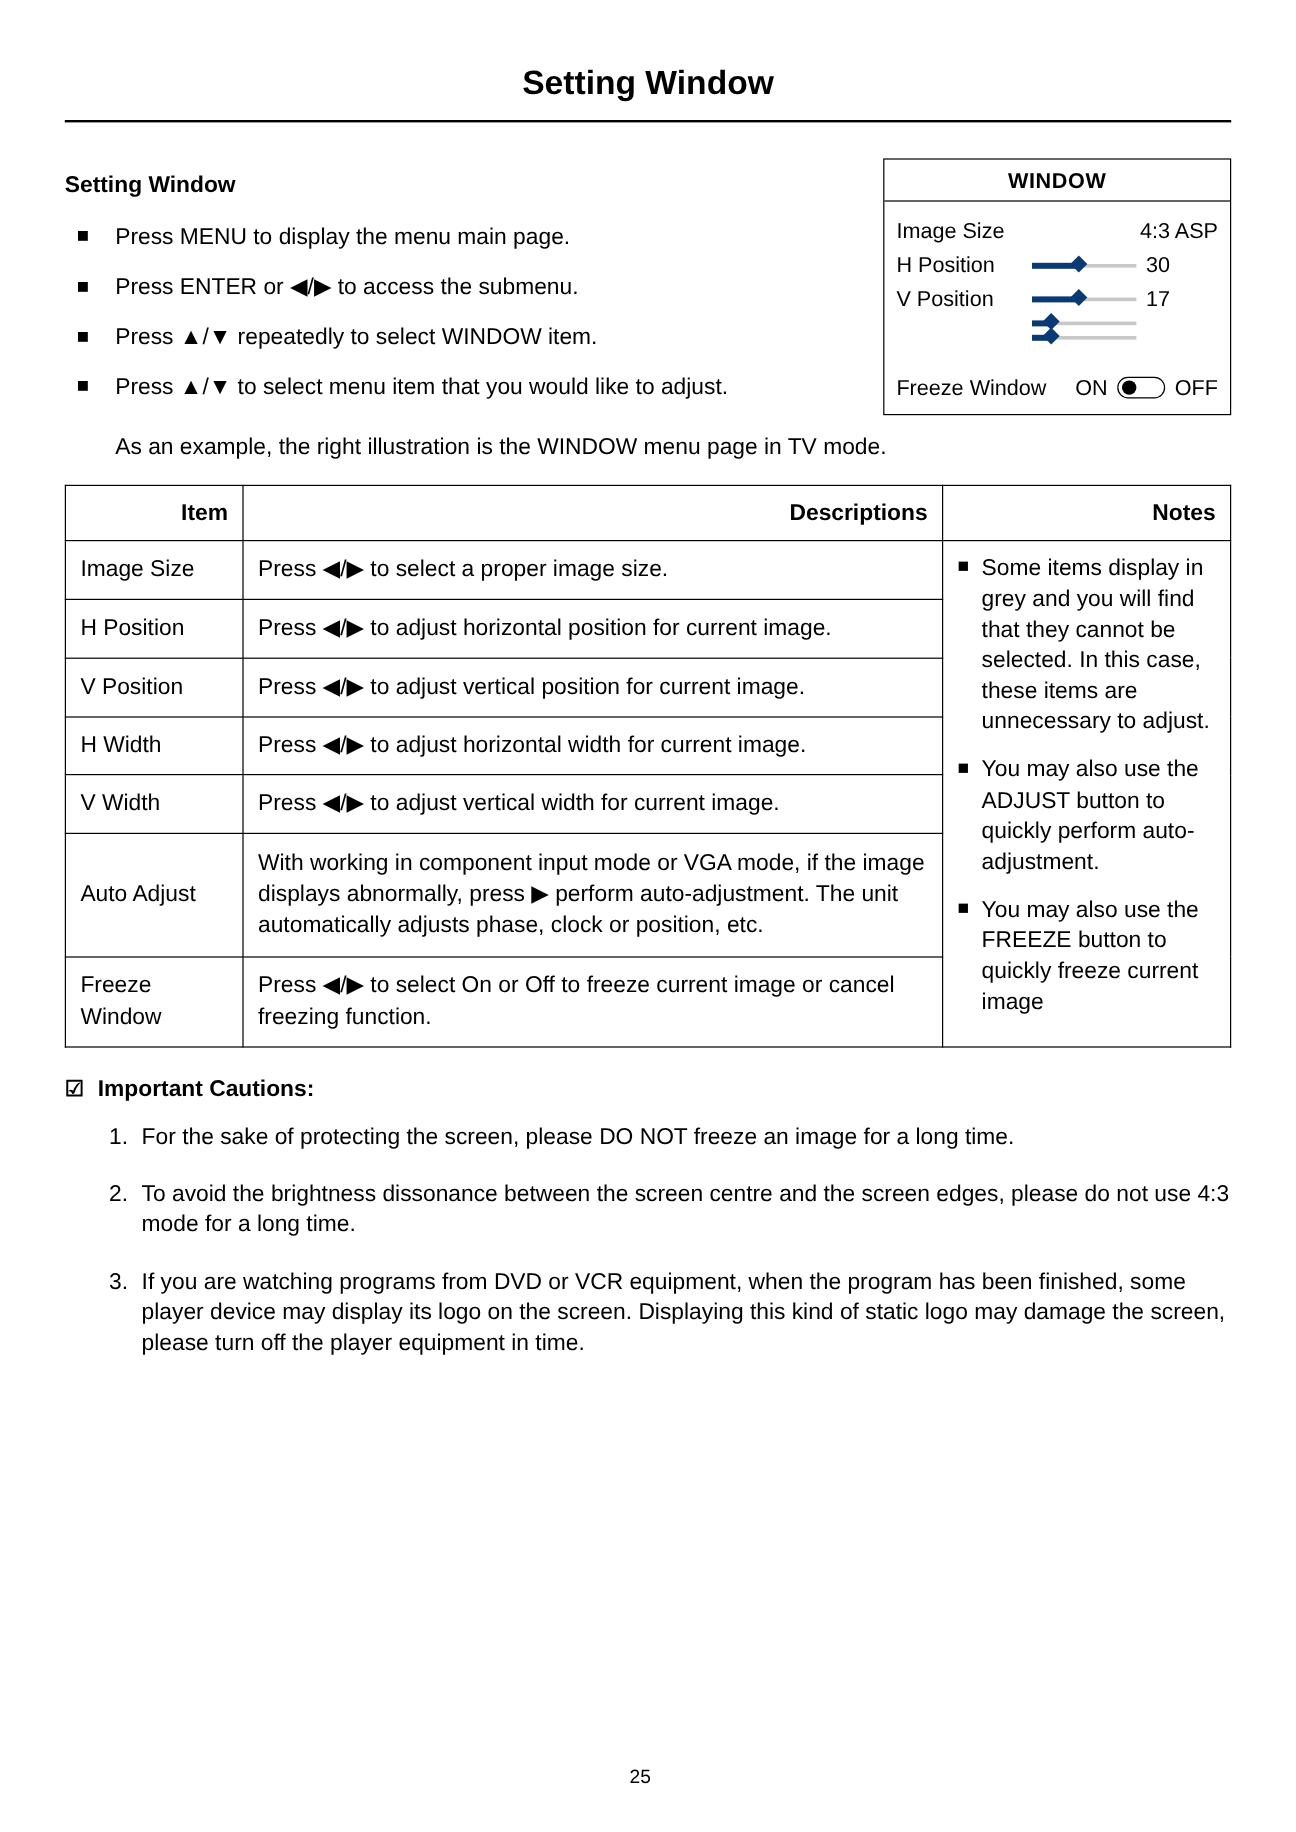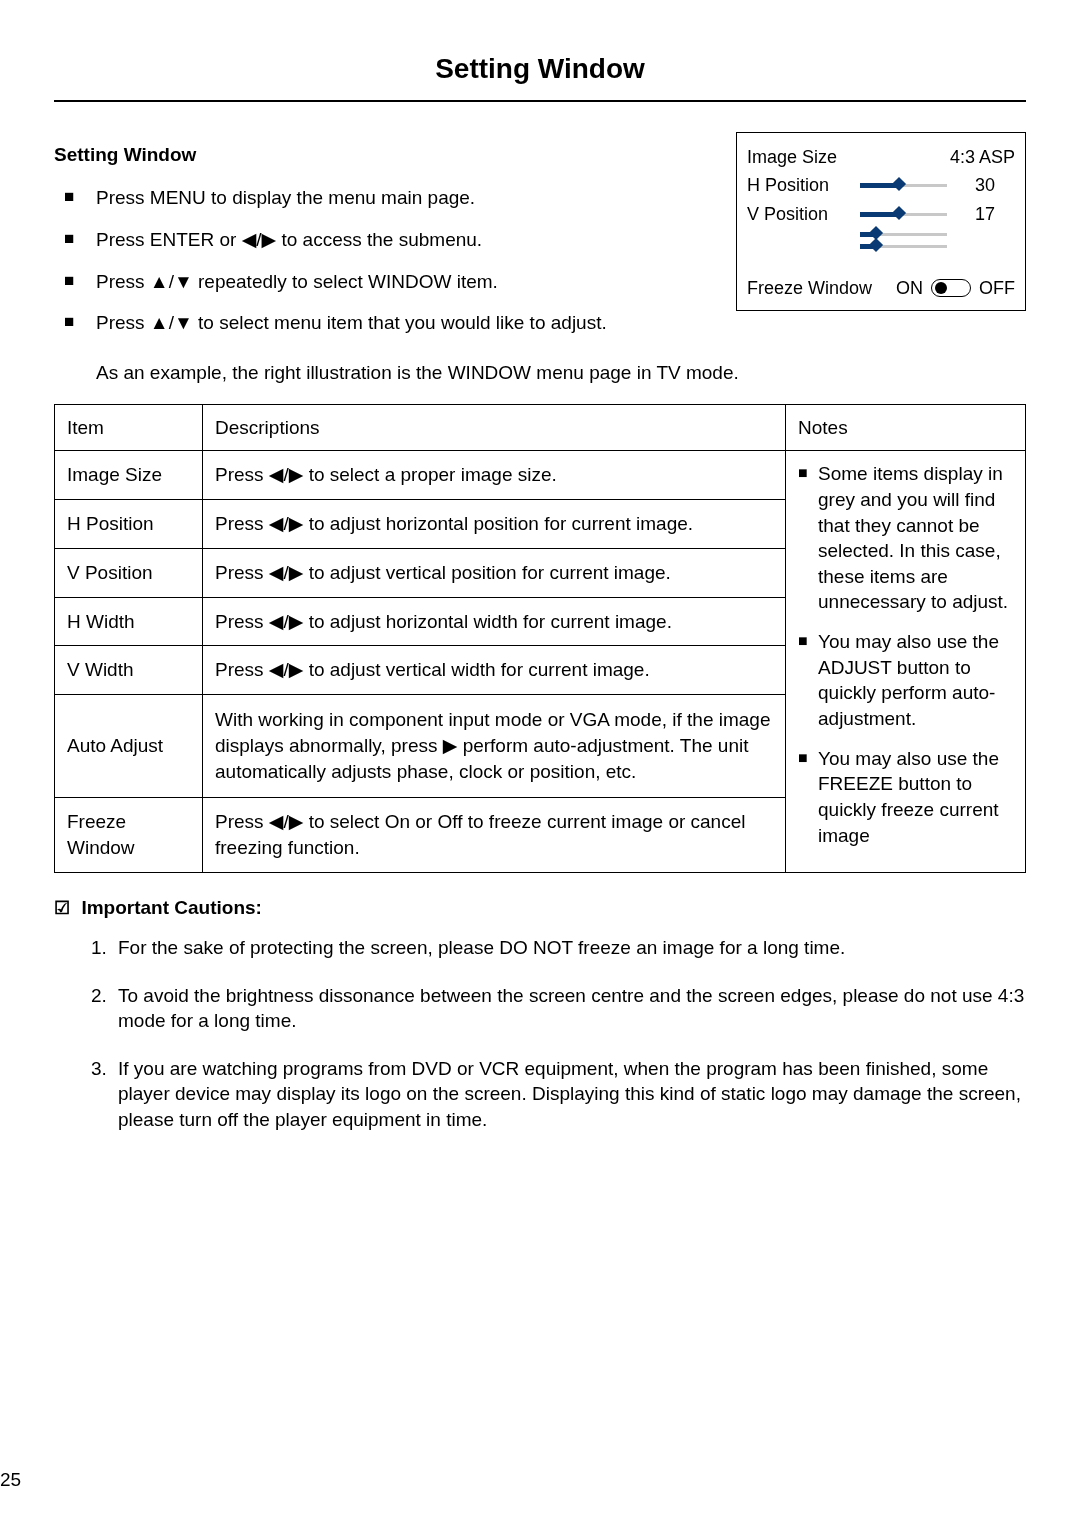--- a/index.html
+++ b/index.html
@@ -70,21 +70,21 @@
     letter-spacing: 0.5px;
   }
   .osd-body { padding: 8px 10px 10px 10px; }
   .osd-row {
     display: flex;
     align-items: center;
     gap: 8px;
     margin: 4px 0;
   }
   .osd-label { width: 105px; }
-  .osd-val { margin-left: auto; text-align: center; min-width: 60px; }
+  .osd-val { margin-left: auto; text-align: left; min-width: 60px; }
   .osd-slider {
     flex: 1;
     height: 8px;
     position: relative;
     border-radius: 4px;
     overflow: visible;
   }
   .osd-slider .track {
     position: absolute; left:0; right:0; top: 3px; height: 3px;
     background: #c8c8c8;
@@ -124,21 +124,21 @@
     margin-bottom: 22px;
     table-layout: fixed;
   }
   table.spec th, table.spec td {
     border: 1.5px solid #000;
     padding: 10px 12px;
     vertical-align: middle;
     font-weight: normal;
     text-align: left;
   }
-  table.spec th { text-align: left; }
+  table.spec th { text-align: right; font-weight: bold; }
   .col-item  { width: 148px; text-align: center; }
   .col-desc  { }
   .col-notes { width: 240px; }
   td.center { text-align: center; }
   td.notes-cell { vertical-align: top; padding-top: 10px; }
   .notes-list { list-style: none; padding:0; margin:0; }
   .notes-list li {
     position: relative; padding-left: 20px;
     margin-bottom: 14px;
   }
@@ -155,21 +155,22 @@
   ol.cautions {
     margin: 0 0 0 34px;
     padding-left: 24px;
   }
   ol.cautions li { margin-bottom: 22px; padding-left: 6px; }
 
   .page-num {
     position: absolute;
     left: 0; right: 13px;
     bottom: 34px;
-    font-size: 19px;
+    text-align: center;
+    font-size: 16px;
   }
 </style>
 </head>
 <body>
 
 <div class="page">
 
   <div class="title-wrap">
     <div class="page-title">Setting Window</div>
   </div>
@@ -179,20 +180,21 @@
 
   <ul class="steps">
     <li>Press MENU to display the menu main page.</li>
     <li>Press ENTER or ◀/▶ to access the submenu.</li>
     <li>Press ▲/▼ repeatedly to select WINDOW item.</li>
     <li>Press ▲/▼ to select menu item that you would like to adjust.</li>
   </ul>
   <div class="step-note">As an example, the right illustration is the WINDOW menu page in TV mode.</div>
 
   <div class="osd">
+    <div class="osd-title">WINDOW</div>
     <div class="osd-body" id="osd-body">
         <div class="osd-row">
           <span class="osd-label">Image Size</span>
           <span class="osd-val">4:3 ASP</span>
         </div>
         <div class="osd-row">
           <span class="osd-label">H Position</span>
           <span class="osd-slider">
             <span class="track"></span>
             <span class="fill" style="width:45%"></span>

